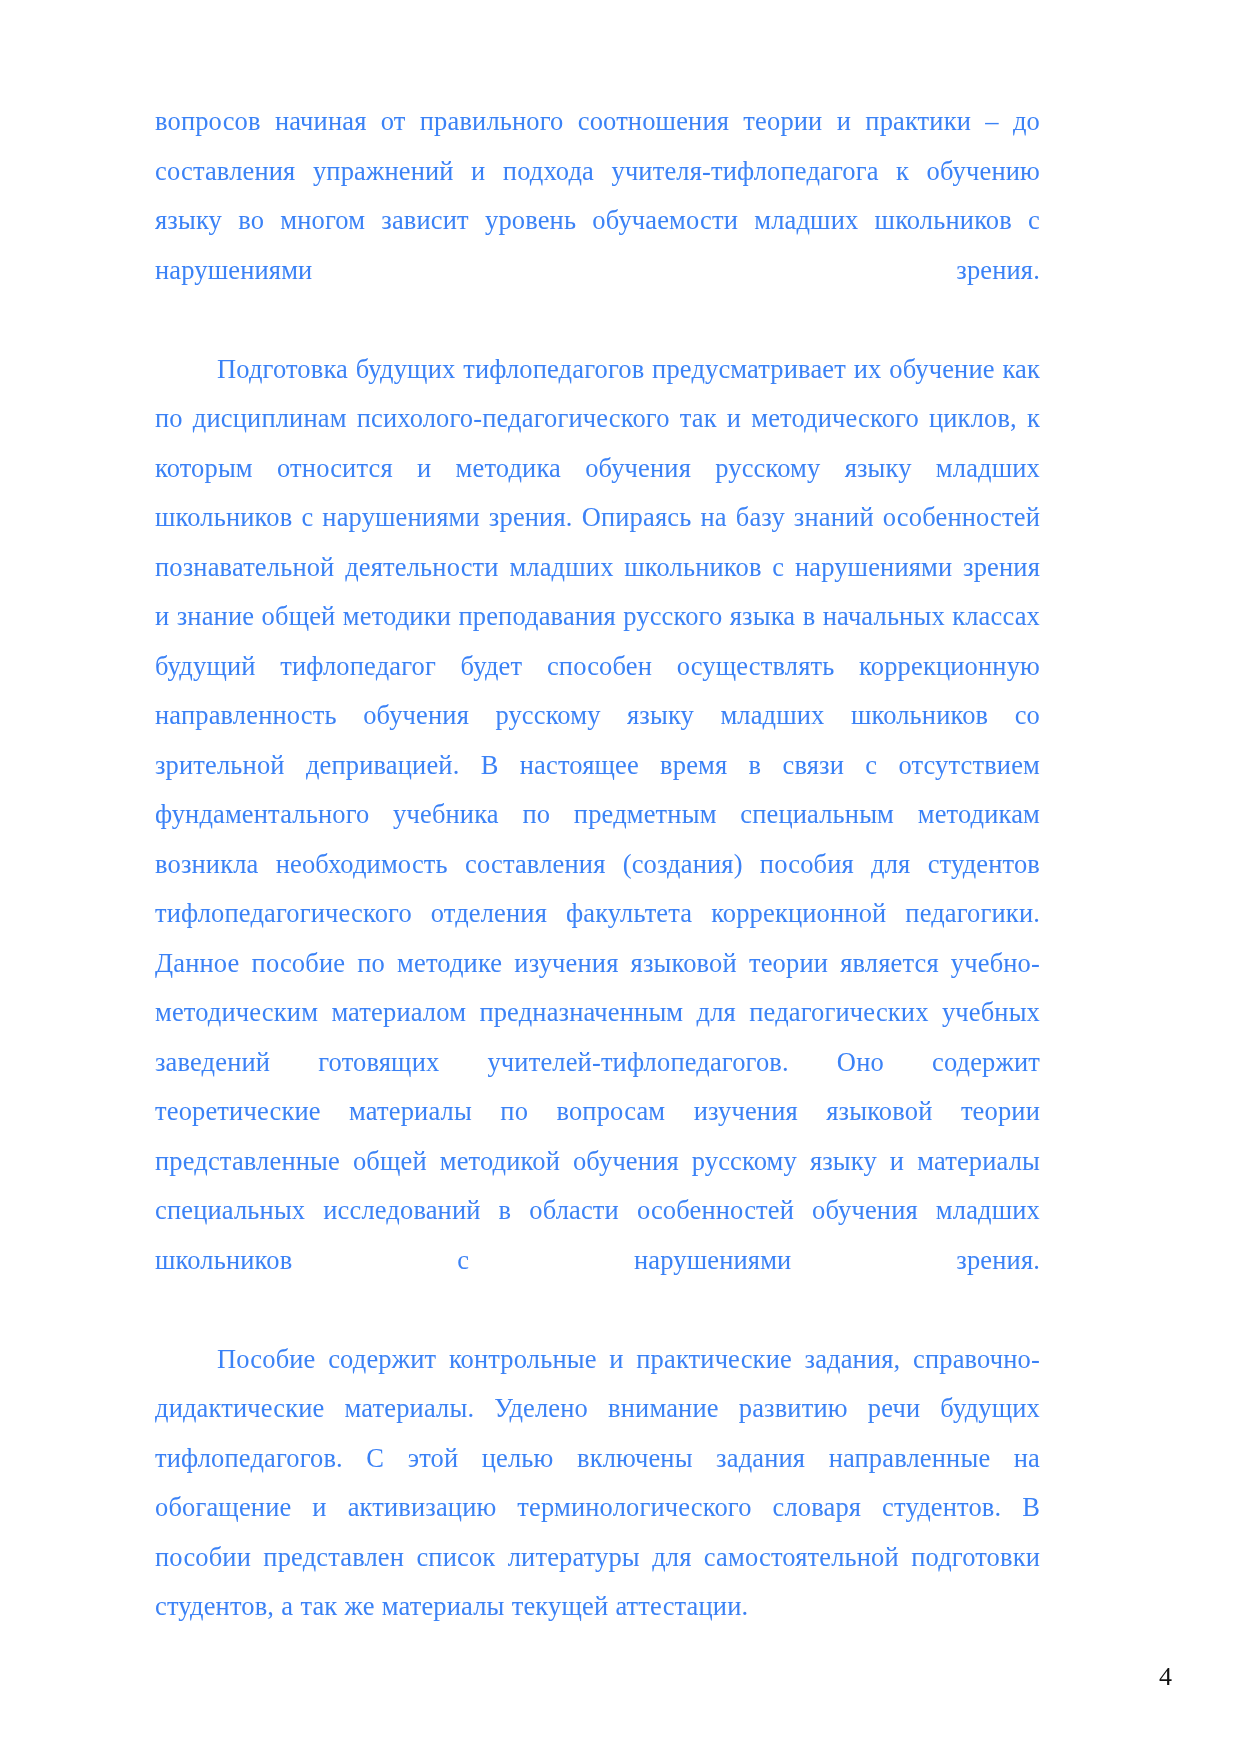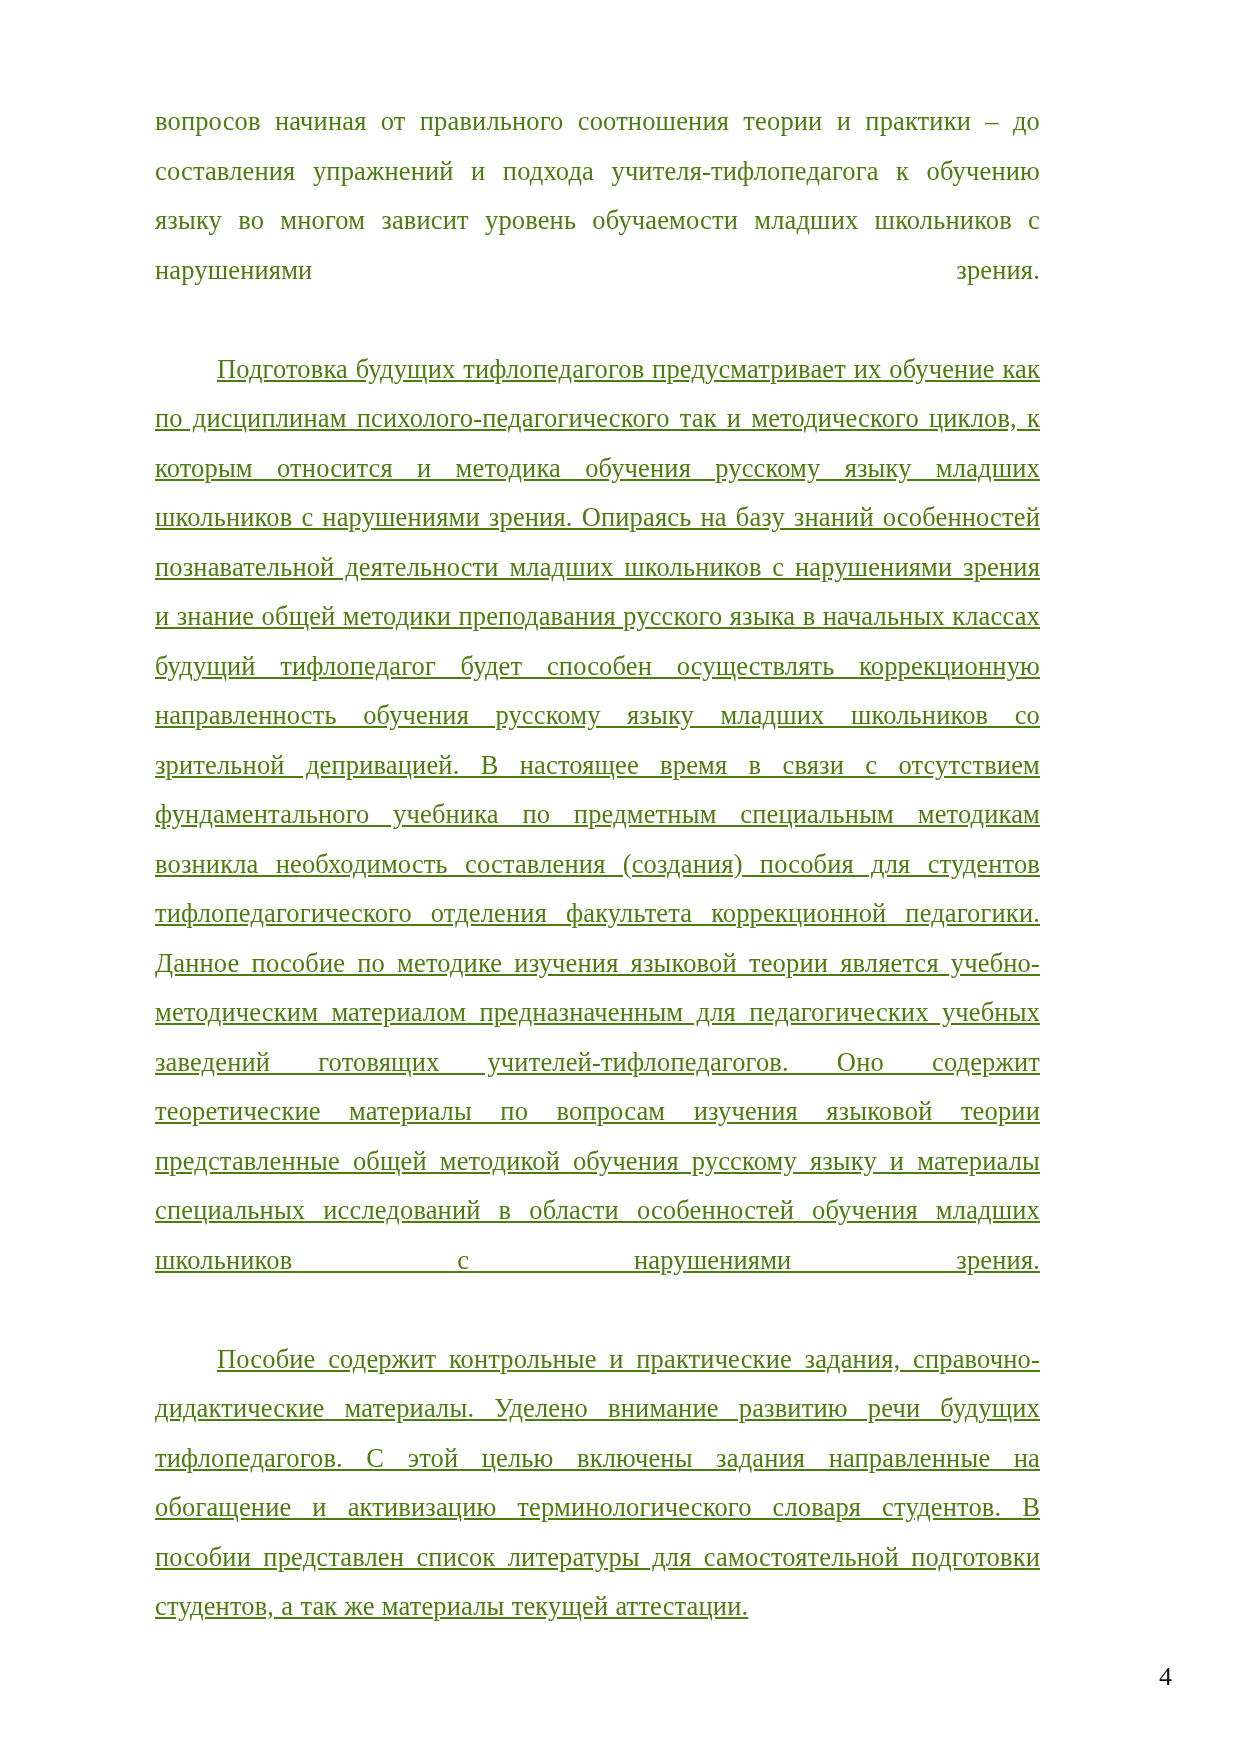--- a/index.html
+++ b/index.html
@@ -23,28 +23,27 @@
     left: 155px;
     top: 97px;
     width: 885px;
   }
   .para {
     margin: 0 0 0 0;
     font-size: 26.5px;
     line-height: 49.5px;
     text-align: justify;
     text-justify: inter-word;
-    color: #4d7c0f;
+    color: #3b82f6;
     letter-spacing: 0.15px;
     word-spacing: 0.4px;
     -webkit-font-smoothing: antialiased;
   }
   .para.indented {
     text-indent: 62px;
-    text-decoration: underline;
   }
   .para + .para {
     margin-top: 0;
   }
   
   .para::after {
     content: "";
     display: inline-block;
     width: 100%;
   }

